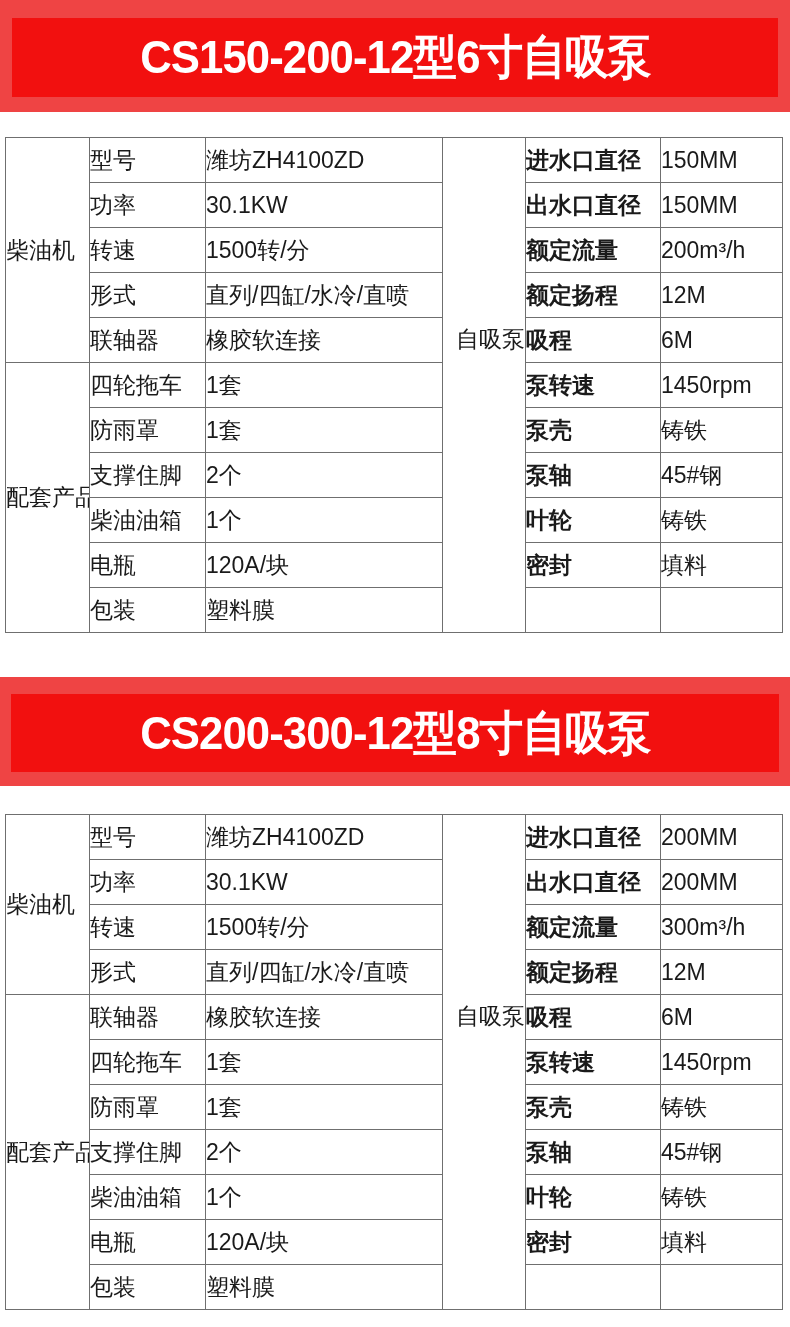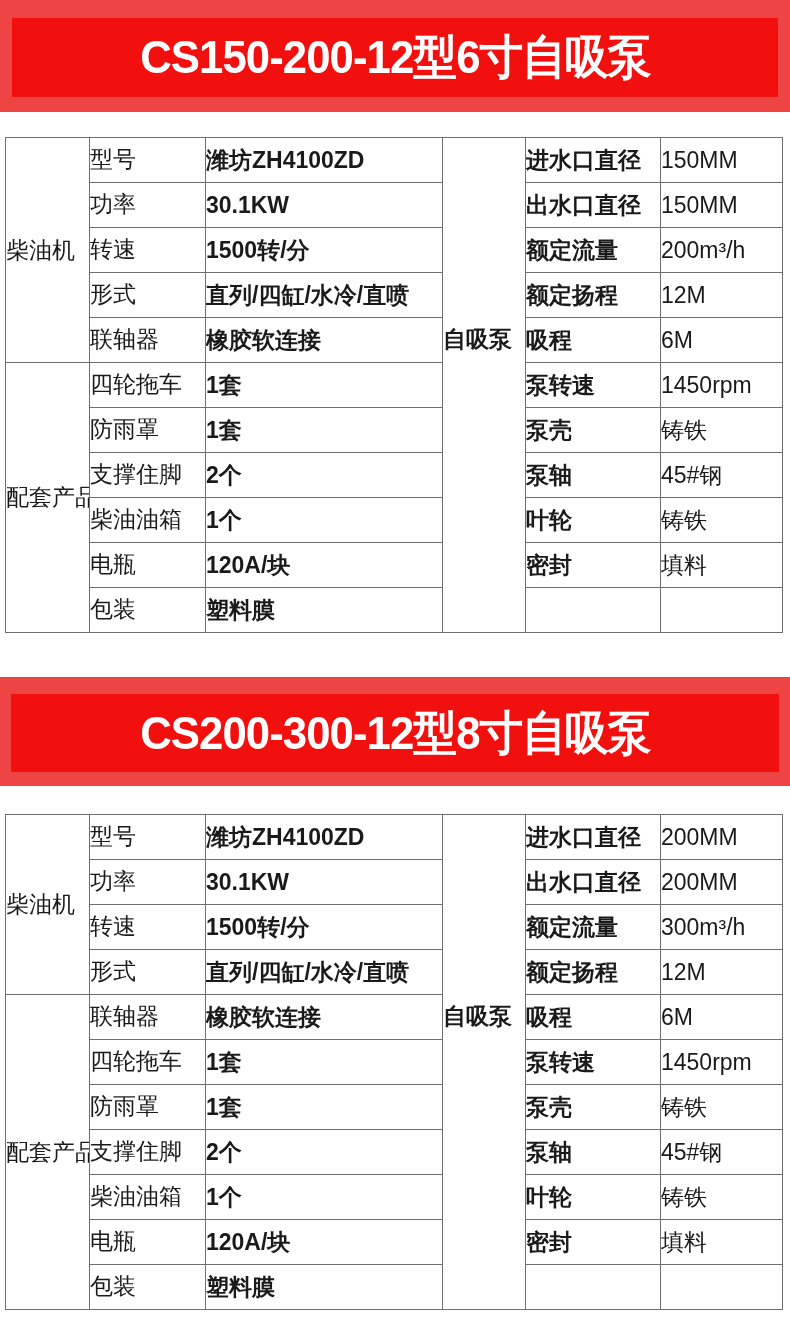--- a/index.html
+++ b/index.html
@@ -30,23 +30,23 @@
     margin-left:5px;width:777px;
   }
   table.spec td{
     border:1px solid #6f6f6f;height:44px;font-size:23px;
     padding:0;overflow:hidden;white-space:nowrap;
     vertical-align:middle;line-height:1.15;
   }
   td.g{
     text-align:left;white-space:normal;line-height:1.85;padding:0 6px;
   }
-  td.l1{border-right:none;padding-left:8px;font-family:Liberation Serif, serif;}
-  td.v1{border-left:none;padding-left:2px;font-weight:bold;}
-  td.mid{text-align:left;font-weight:bold;}
+  td.l1{border-right:none;padding-left:8px;}
+  td.v1{border-left:none;padding-left:2px;}
+  td.mid{text-align:right;}
   td.mid .shift{position:relative;top:-46px;display:inline-block;}
   td.l2{padding-left:7px;font-weight:bold;}
   td.v2{padding-left:8px;}
 </style>
 </head>
 <body>
 
 <div class="band">
   <div class="banner">
     <span class="txt">CS150-200-12型6寸自吸泵</span>

